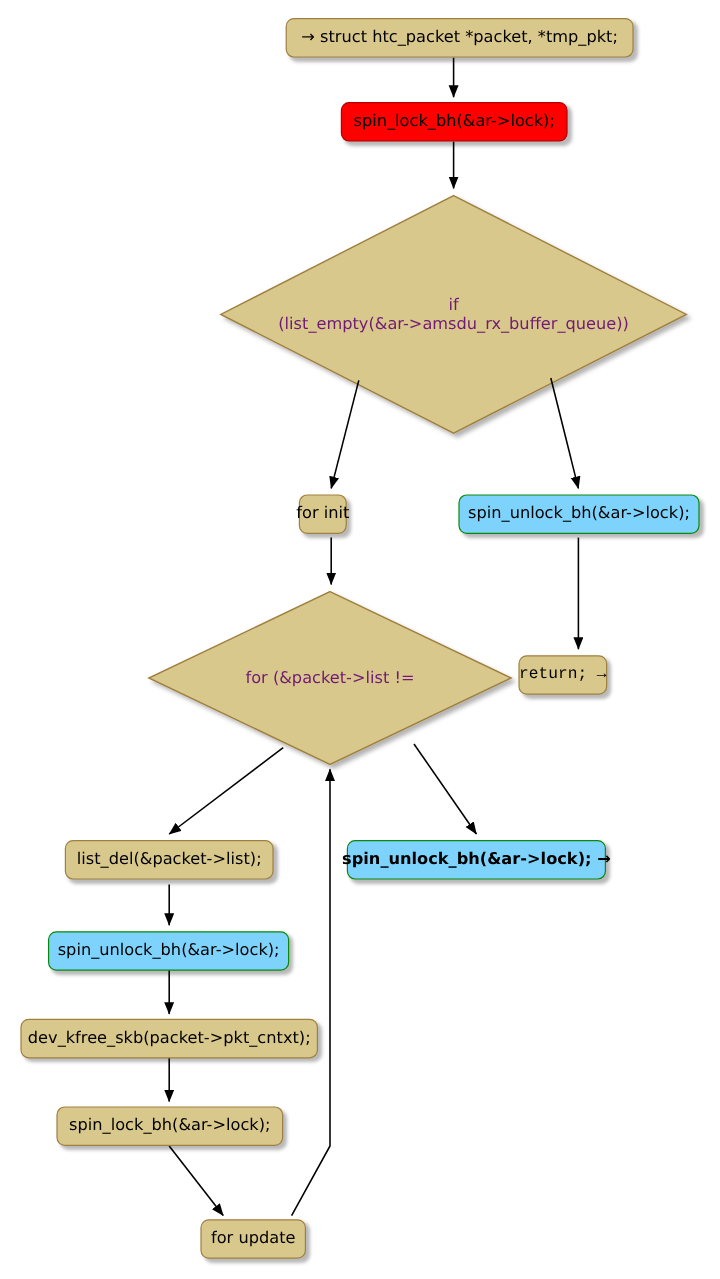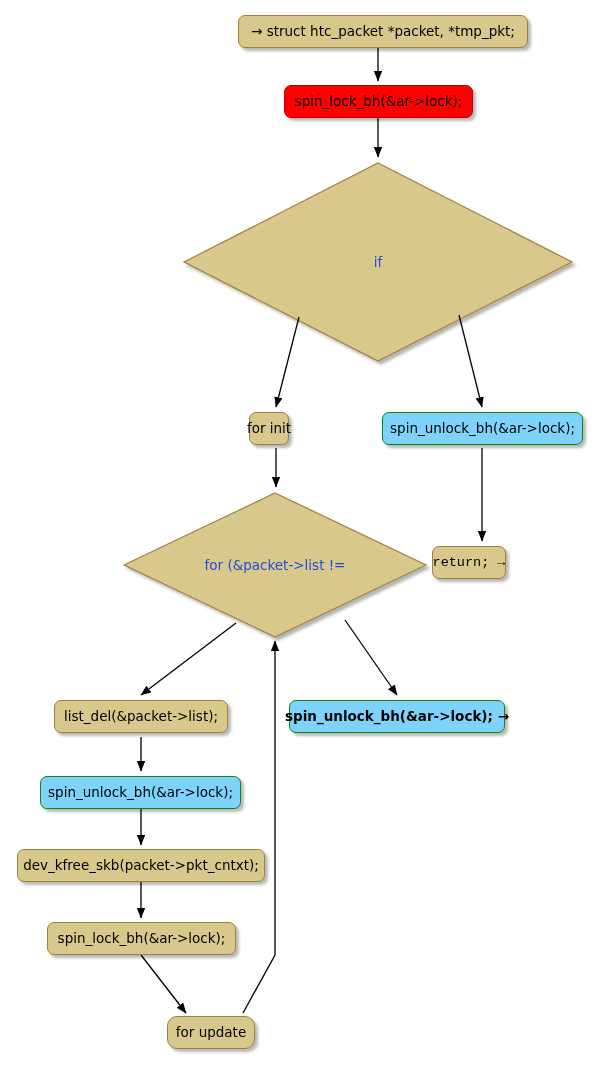--- a/index.html
+++ b/index.html
@@ -51,21 +51,21 @@
     background: #FF0000;
     border-color: #B30000;
   }
   .rect.green {
     background: #7dd3fc;
     border-color: #0A8A0A;
   }
   
   .diamond-label {
     position: absolute;
-    color: #1d4ed8;
+    color: #701a75;
     font-size: 13.5px;
     text-align: left;
     white-space: pre;
     line-height: 1.2;
     display: flex;
     align-items: center;
     justify-content: center;
   }
   .shape-layer {
     position: absolute;
@@ -125,20 +125,21 @@
       <path d="M243,1013 L275,955 L275,641" marker-end="url(#arrowhead)"></path>
     </g>
   </svg>
 
   <div class="node rect" style="left:238px; top:15px; width:290px; height:33px;">→ struct htc_packet *packet, *tmp_pkt;</div>
 
   <div class="node rect red" style="left:284px; top:85px; width:189px; height:33px;">spin_lock_bh(&amp;ar-&gt;lock);</div>
 
   <div class="diamond-label" style="left:184px; top:236px; width:388px; height:52px; flex-direction:column;">
     <span>if</span>
+    <span>(list_empty(&amp;ar-&gt;amsdu_rx_buffer_queue))</span>
   </div>
 
   <div class="node rect" style="left:249px; top:412px; width:40px; height:33px;">for init</div>
 
   <div class="node rect green" style="left:382px; top:412px; width:201px; height:33px;">spin_unlock_bh(&amp;ar-&gt;lock);</div>
 
   <div class="node rect" style="left:432px; top:546px; width:74px; height:33px;font-family:Liberation Mono, monospace;">return; →</div>
 
   <div class="diamond-label" style="left:124px; top:539px; width:302px; height:52px; flex-direction:row;">
     <span>for (&amp;packet-&gt;list !=</span>
@@ -147,15 +148,15 @@
   <div class="node rect" style="left:54px; top:700px; width:174px; height:33px;">list_del(&amp;packet-&gt;list);</div>
 
   <div class="node rect green" style="left:289px; top:700px; width:216px; height:33px;font-weight:bold;">spin_unlock_bh(&amp;ar-&gt;lock); →</div>
 
   <div class="node rect green" style="left:40px; top:776px; width:201px; height:33px;">spin_unlock_bh(&amp;ar-&gt;lock);</div>
 
   <div class="node rect" style="left:17px; top:849px; width:248px; height:33px;">dev_kfree_skb(packet-&gt;pkt_cntxt);</div>
 
   <div class="node rect" style="left:47px; top:922px; width:189px; height:33px;">spin_lock_bh(&amp;ar-&gt;lock);</div>
 
-  <div class="node rect" style="left:167px; top:1016px; width:88px; height:33px;border-radius:10px;">for update</div>
+  <div class="node rect" style="left:167px; top:1016px; width:88px; height:33px;">for update</div>
 
 </div>
 
 </body></html>

